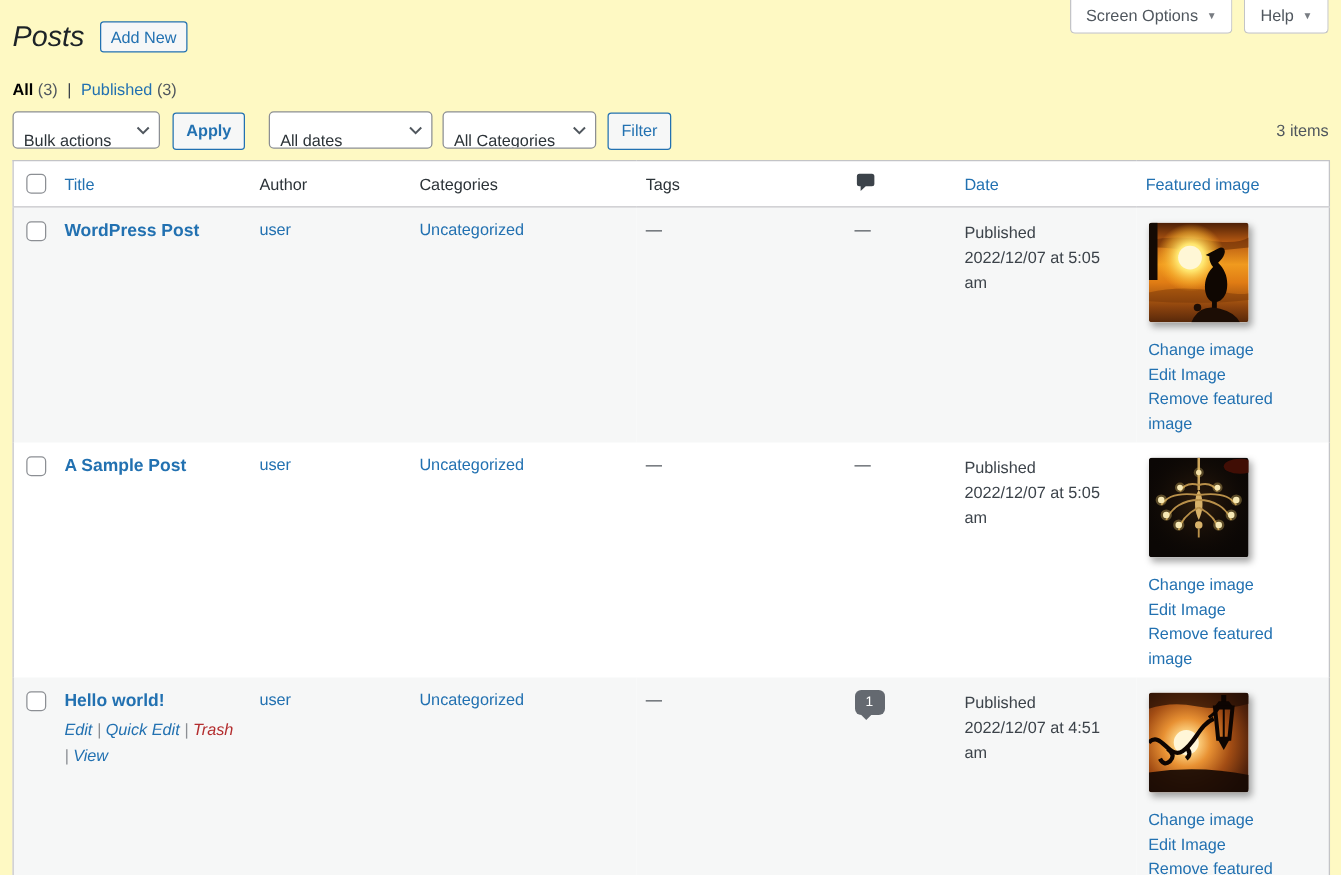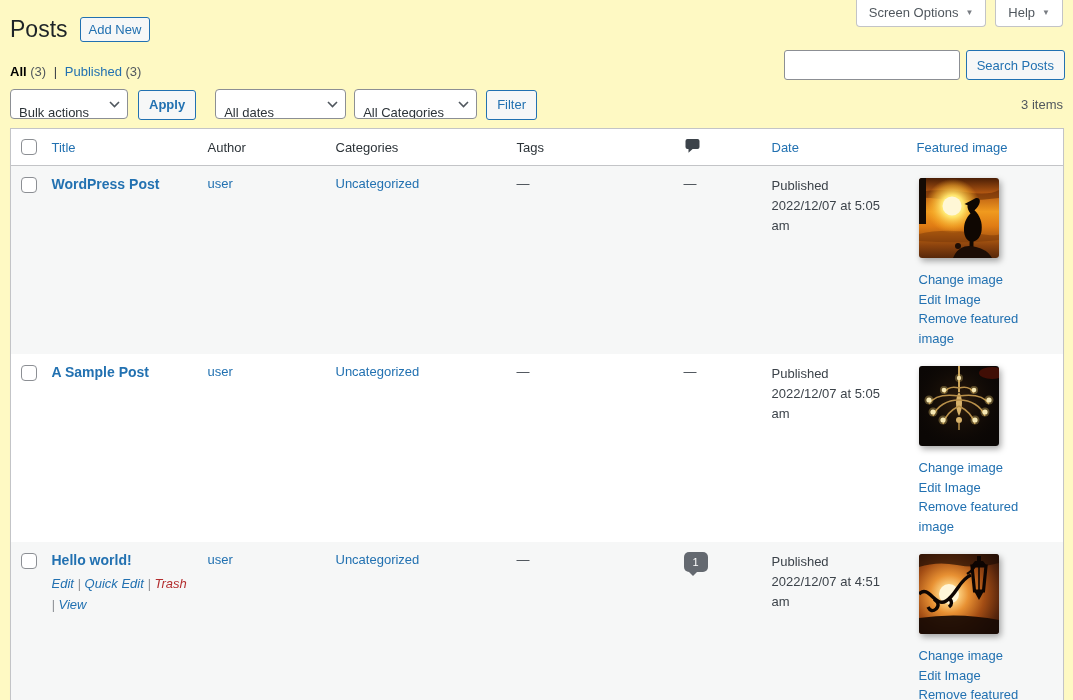--- a/index.html
+++ b/index.html
@@ -11,21 +11,21 @@
   .blue { color:#2271b1; }
 
   
   .meta-links { position:absolute; top:0; right:10px; display:flex; gap:9px; }
   .meta-btn { background:#fff; border:1px solid #c3c4c7; border-top:none; border-radius:0 0 4px 4px;
               padding:5px 12px 6px; color:#50575e; font-size:13px; display:flex; align-items:center; gap:7px; cursor:pointer; }
   .meta-btn .tri { font-size:8px; color:#787c82; }
 
   
   .heading { position:absolute; top:15px; left:10px; display:flex; align-items:center; gap:12px; }
-  .heading h1 { margin:0; font-size:23px; font-weight:400; color:#1d2327; line-height:1.3; }
+  .heading h1 { margin:0; font-size:23px; font-weight:400; color:#1d2327; line-height:1.3;font-style:italic; }
   .btn-secondary { background:#f6f7f7; border:1px solid #2271b1; color:#2271b1; border-radius:3px;
                    font-size:13px; cursor:pointer; font-family:inherit; }
   .add-new { padding:4px 8px; }
 
   
   .search-box { position:absolute; top:50px; right:8px; display:flex; gap:6px; align-items:center; }
   .search-input { width:176px; height:30px; border:1px solid #8c8f94; border-radius:3px; background:#fff;
                   padding:0 8px; font-size:13px; font-family:inherit; color:#2c3338; }
   .btn-30 { height:30px; padding:0 10px; }
 
@@ -89,24 +89,20 @@
       <span>Help</span>
       <span class="tri">▼</span>
     </button>
   </div>
 
   <div class="heading">
     <h1>Posts</h1>
     <button class="btn-secondary add-new">Add New</button>
   </div>
 
-  <div class="search-box">
-    <input type="text" class="search-input" value="" style="">
-    <button class="btn-secondary btn-30">Search Posts</button>
-  </div>
 
   <div class="subsubsub">
     <a class="current">All</a>
     <span class="count">(3)</span>
     <span class="sep">|</span>
     <a class="blue">Published</a>
     <span class="count">(3)</span>
   </div>
 
   <div class="tablenav">

